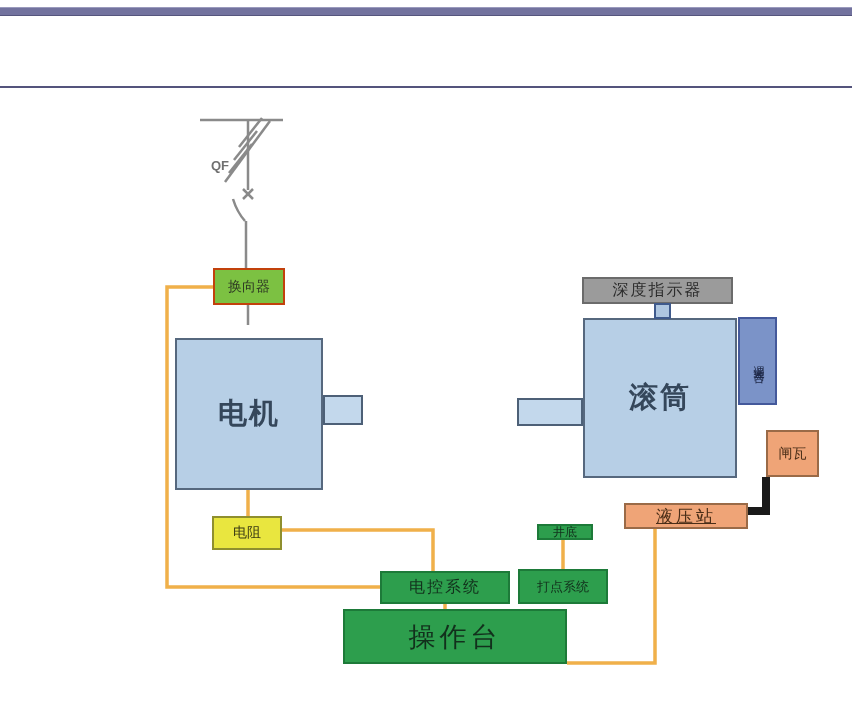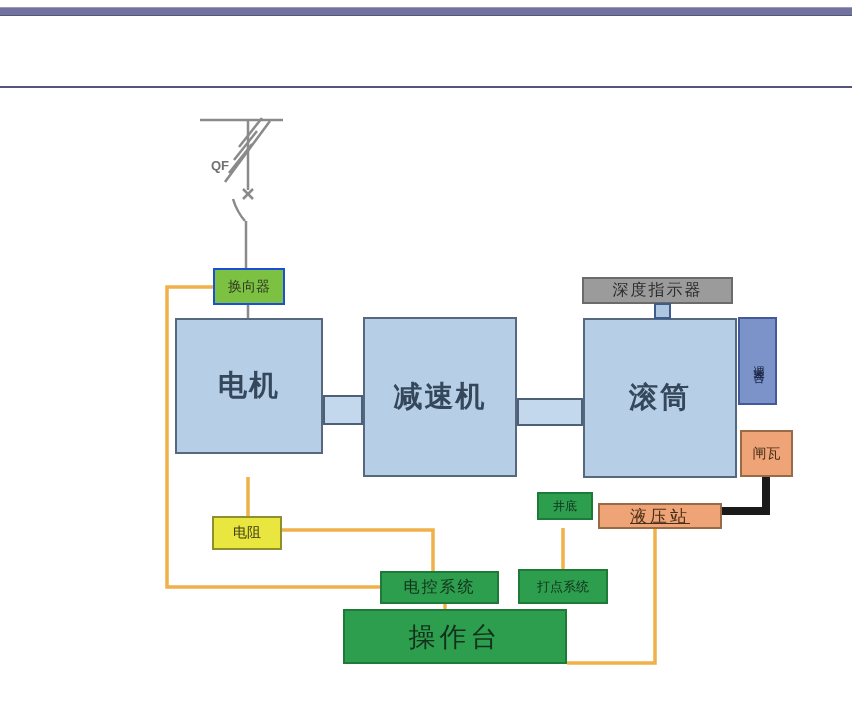--- a/index.html
+++ b/index.html
@@ -13,24 +13,24 @@
     font-family:"DejaVu Serif","Liberation Serif",serif;
     font-size:41px;color:var(--title-color);letter-spacing:3px;white-space:nowrap;}
   .title-rule{position:absolute;left:0;top:86px;width:852px;height:2px;background:#54547c;}
   svg.lines{position:absolute;left:0;top:0;}
   .box{position:absolute;display:flex;align-items:center;justify-content:center;
     box-sizing:border-box;text-align:center;
     font-family:"DejaVu Serif","Liberation Serif",serif;}
   .blue{background:var(--box-blue);border:2px solid var(--box-blue-border);
     color:#35475b;font-size:29px;font-weight:bold;letter-spacing:2px;}
   .coupling{background:#c3d8ec;border:2px solid #4d6077;}
-  .green-bright{background:var(--box-green-bright);border:2px solid #1d4ed8;color:#2f3b24;}
+  .green-bright{background:var(--box-green-bright);border:2px solid #c2410c;color:#2f3b24;}
   .green-dark{background:var(--box-green-dark);border:2px solid #1d7a39;color:#12301c;}
   .yellow{background:var(--box-yellow);border:2px solid #8f8f2e;color:#3a3a14;}
-  .orange{background:var(--box-orange);border:2px solid #9a6a47;color:#4a2e18;}
+  .orange{background:var(--box-orange);border:2px solid #9a6a47;color:#4a2e18;margin-left:26px;}
   .gray{background:var(--box-gray);border:2px solid #6b6b6b;color:#2c2c2c;}
   .slate{background:var(--box-slate);border:2px solid #44599b;color:#1d2746;}
   .vtext{writing-mode:vertical-rl;letter-spacing:2px;}
 </style>
 </head>
 <body>
 
 <div id="stage" style="--accent-bar: #72729e; --title-color: #1d3a5a; --box-blue: #b7cfe6; --box-blue-border: #56687e; --box-green-bright: #7cc142; --box-green-dark: #2d9e4d; --box-yellow: #e9e63f; --box-orange: #efa477; --box-gray: #9b9b9b; --box-slate: #7b93c8;">
 
   <div class="top-bar"></div>
@@ -60,43 +60,42 @@
       <line x1="253" y1="189" x2="243" y2="199"></line>
       <path d="M233,199 Q237,212 245,221"></path>
       <line x1="246" y1="221" x2="246" y2="268"></line>
       <line x1="248" y1="304" x2="248" y2="325"></line>
     </g>
     <text x="211" y="170" font-size="13" font-weight="bold" fill="#707070" font-family="Liberation Sans, sans-serif" id="qf-label">QF</text>
   </svg>
 
   <div class="box green-bright" style="left:213px;top:268px;width:72px;height:37px;font-size:14px;">换向器</div>
 
-  <div class="box blue" style="left:175px;top:318px;width:148px;height:136px;">电机</div>
+  <div class="box blue" style="left:175px;top:338px;width:148px;height:152px;">电机</div>
 
   <div class="box coupling" style="left:323px;top:395px;width:40px;height:30px;"></div>
 
-  <div class="box blue" style="left:363px;top:317px;width:154px;height:160px;">减速机</div>
 
   <div class="box coupling" style="left:517px;top:398px;width:66px;height:28px;"></div>
 
   <div class="box blue" style="left:583px;top:318px;width:154px;height:160px;">滚筒</div>
 
   <div class="box gray" style="left:582px;top:277px;width:151px;height:27px;font-size:16px;letter-spacing:2px;">深度指示器</div>
 
   <div class="box" style="left:654px;top:303px;width:17px;height:16px;background:#aec6e0;border:2px solid #3f5a8c;"></div>
 
   <div class="box slate vtext" style="left:738px;top:317px;width:39px;height:88px;font-size:11px;">调绳离合</div>
 
   <div class="box orange" style="left:740px;top:430px;width:53px;height:47px;font-size:14px;">闸瓦</div>
 
   <div class="box orange" style="left:598px;top:503px;width:124px;height:26px;font-size:17px;letter-spacing:3px;text-decoration:underline;">液压站</div>
 
-  <div class="box green-dark" style="left:537px;top:492px;width:56px;height:28px;font-size:12px;">井底</div>
+  <div class="box green-dark" style="left:537px;top:524px;width:56px;height:16px;font-size:12px;">井底</div>
 
   <div class="box green-dark" style="left:518px;top:569px;width:90px;height:35px;font-size:13px;text-align:right;">打点系统</div>
 
-  <div class="box green-dark" style="left:380px;top:571px;width:119px;height:33px;font-size:16px;letter-spacing:2px;">电控系统</div>
+  <div class="box green-dark" style="left:380px;top:571px;width:130px;height:33px;font-size:16px;letter-spacing:2px;">电控系统</div>
 
   <div class="box green-dark" style="left:343px;top:609px;width:224px;height:55px;font-size:27px;letter-spacing:4px;">操作台</div>
 
   <div class="box yellow" style="left:212px;top:516px;width:70px;height:34px;font-size:14px;">电阻</div>
 
 </div>
 
 </body></html>

